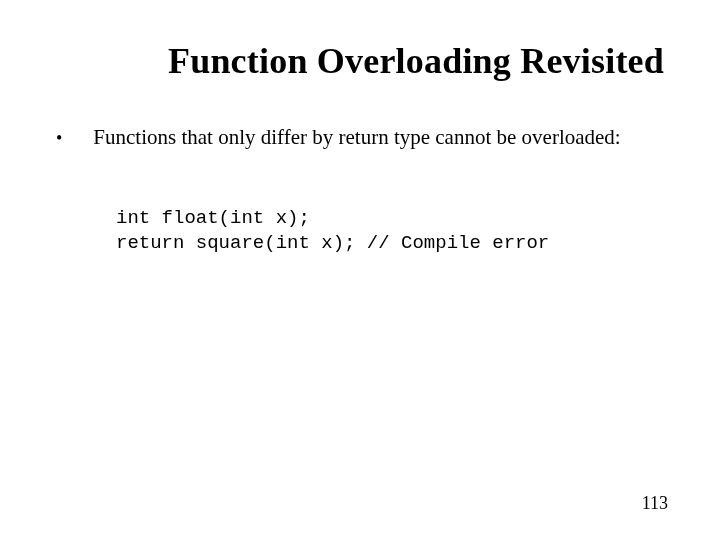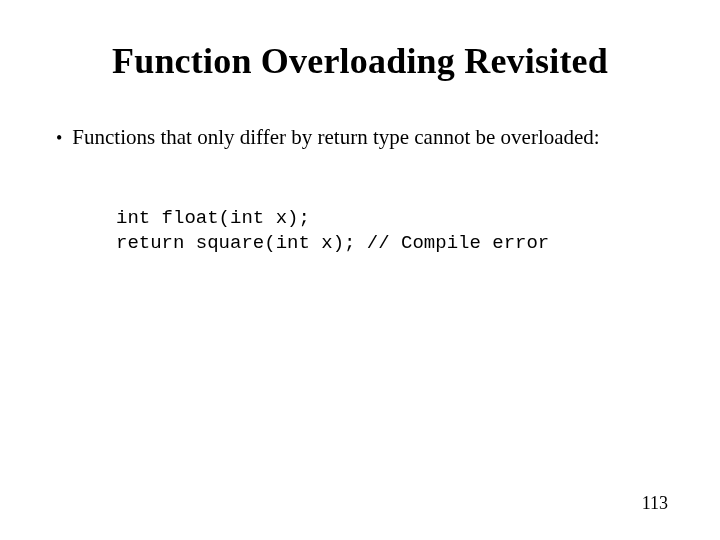--- a/index.html
+++ b/index.html
@@ -18,39 +18,40 @@
   }
   .slide {
     width: 100%;
     height: 100%;
     padding: 40px 56px 30px 56px;
     position: relative;
   }
   .title {
     font-size: 36px;
     font-weight: bold;
-    text-align: center;
+    text-align: right;
     margin-bottom: 42px;
     letter-spacing: 0.2px;
   }
   .bullet-item {
     display: flex;
     align-items: flex-start;
     font-size: 21px;
     line-height: 1.25;
     margin-bottom: 56px;
   }
   .bullet-dot {
     flex: 0 0 auto;
     font-size: 18px;
     margin-right: 10px;
     margin-top: 3px;
   }
   .bullet-text {
     flex: 1 1 auto;
+    margin-left: 21px;
   }
   .code-block {
     font-family: "Courier New", Courier, monospace;
     font-size: 19px;
     line-height: 1.3;
     white-space: pre;
     margin-left: 60px;
   }
   .page-number {
     position: absolute;

